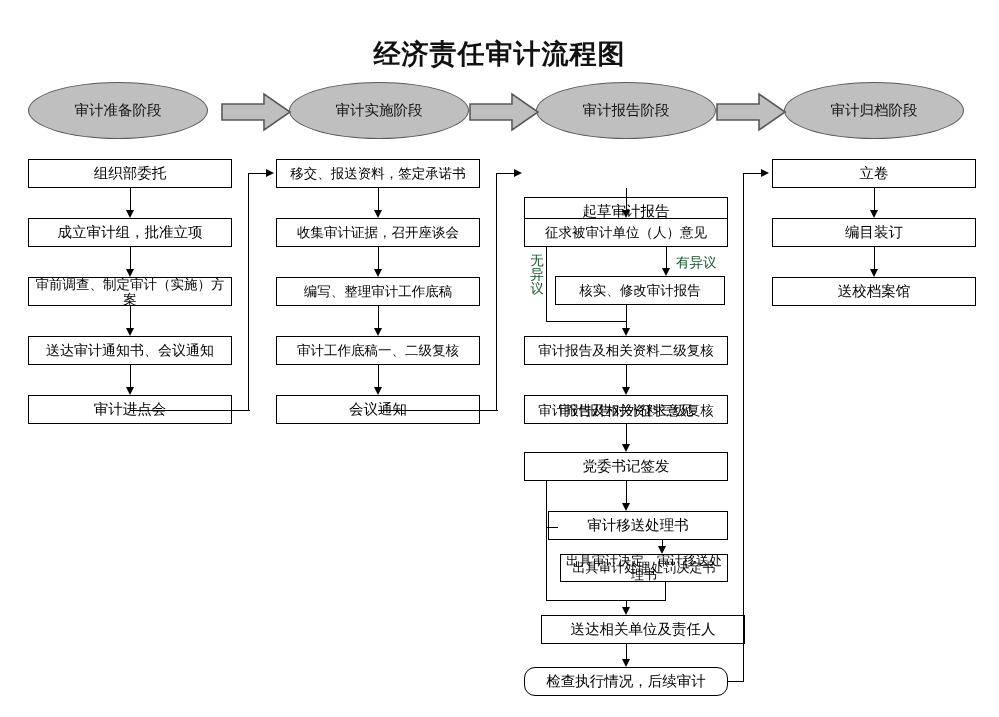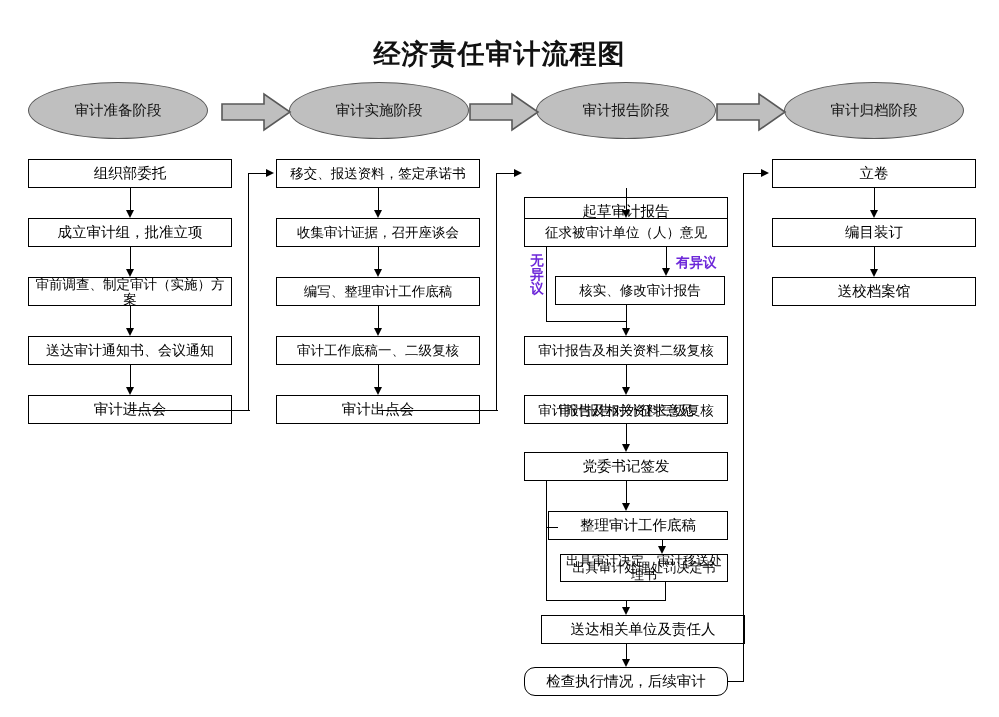--- a/index.html
+++ b/index.html
@@ -35,21 +35,21 @@
     position:absolute;width:0;height:0;
     border-left:4.5px solid transparent;border-right:4.5px solid transparent;
     border-top:8px solid #000;
   }
   .arrowhead-right{
     position:absolute;width:0;height:0;
     border-top:4.5px solid transparent;border-bottom:4.5px solid transparent;
     border-left:8px solid #000;
   }
 
-  .lbl{position:absolute;font-size:13.5px;color:#6d28d9;line-height:1.05;font-weight:bold;}
+  .lbl{position:absolute;font-size:13.5px;color:#14532d;line-height:1.05;}
   .lbl.vert{width:14px;text-align:center;}
 </style>
 </head>
 <body>
 
 <div id="canvas">
 
   <div class="title">经济责任审计流程图</div>
 
   <div class="stage" style="left:28px;top:82px;width:178px;height:55px;">
@@ -111,21 +111,21 @@
   <div class="box" style="left:276px;top:218px;width:204px;height:29px;font-size:13.5px;">
     <span>收集审计证据，召开座谈会</span>
   </div>
   <div class="box" style="left:276px;top:277px;width:204px;height:29px;font-size:13.5px;">
     <span>编写、整理审计工作底稿</span>
   </div>
   <div class="box" style="left:276px;top:336px;width:204px;height:29px;font-size:13.5px;">
     <span>审计工作底稿一、二级复核</span>
   </div>
   <div class="box" style="left:276px;top:395px;width:204px;height:29px;">
-    <span>审计出点会</span>
+    <span>会议通知</span>
   </div>
 
   <div class="vline" style="left:377.5px;top:188px;height:22px;"></div>
   <div class="arrowhead-down" style="left:373.5px;top:210px;"></div>
   <div class="vline" style="left:377.5px;top:247px;height:22px;"></div>
   <div class="arrowhead-down" style="left:373.5px;top:269px;"></div>
   <div class="vline" style="left:377.5px;top:306px;height:22px;"></div>
   <div class="arrowhead-down" style="left:373.5px;top:328px;"></div>
   <div class="vline" style="left:377.5px;top:365px;height:22px;"></div>
   <div class="arrowhead-down" style="left:373.5px;top:387px;"></div>
@@ -150,21 +150,21 @@
 
   <div class="box overlap" style="left:524px;top:395px;width:204px;height:29px;font-size:13.5px;">
     <span class="ovl">审计报告及相关资料三级复核</span>
     <span class="ovl">审计报告对外征求意见</span>
   </div>
 
   <div class="box" style="left:524px;top:452px;width:204px;height:29px;">
     <span>党委书记签发</span>
   </div>
   <div class="box" style="left:548px;top:511px;width:180px;height:29px;">
-    <span>整理审计工作底稿</span>
+    <span>审计移送处理书</span>
   </div>
 
   <div class="box overlap" style="left:560px;top:554px;width:168px;height:28px;font-size:13px;">
     <span class="ovl">出具审计决定、审计移送处理书</span>
     <span class="ovl">出具审计处理处罚决定书</span>
   </div>
 
   <div class="box" style="left:541px;top:615px;width:204px;height:29px;">
     <span>送达相关单位及责任人</span>
   </div>

